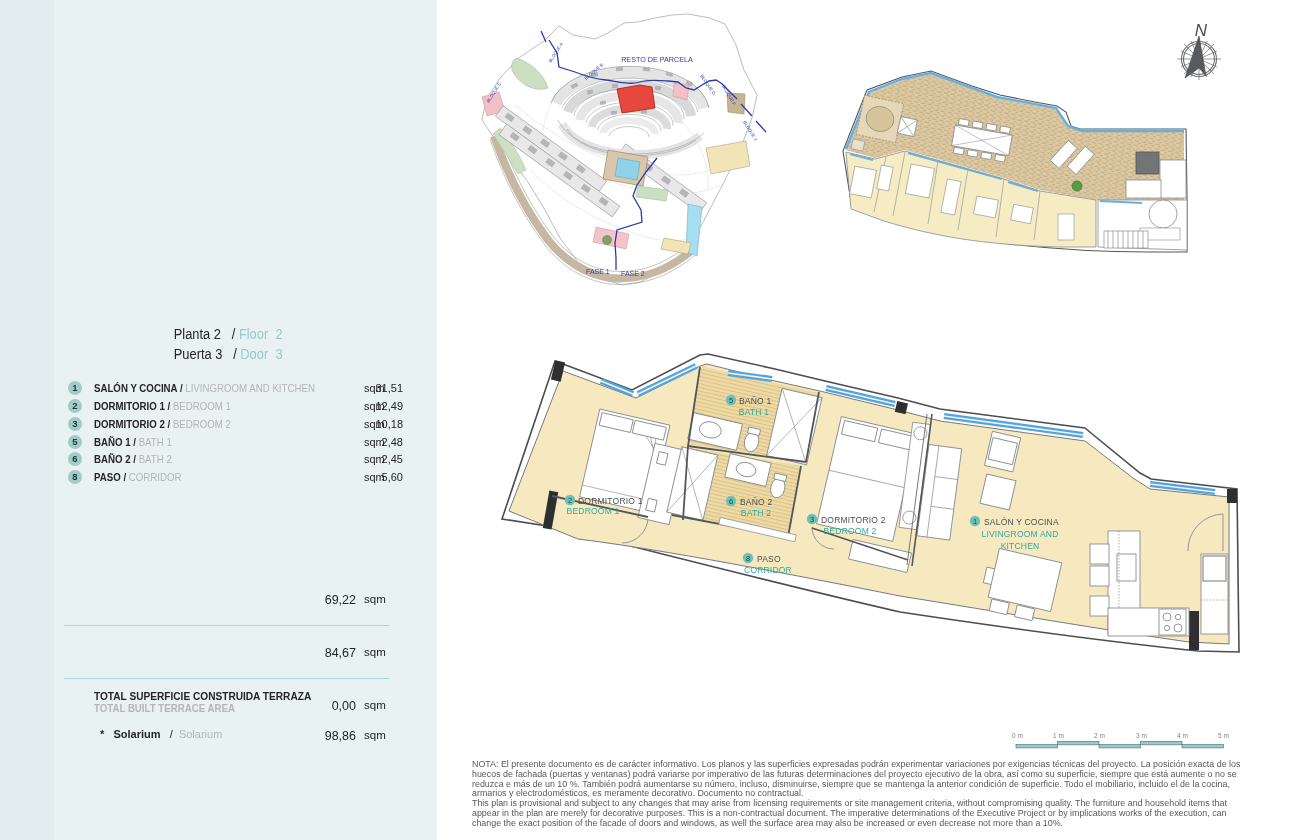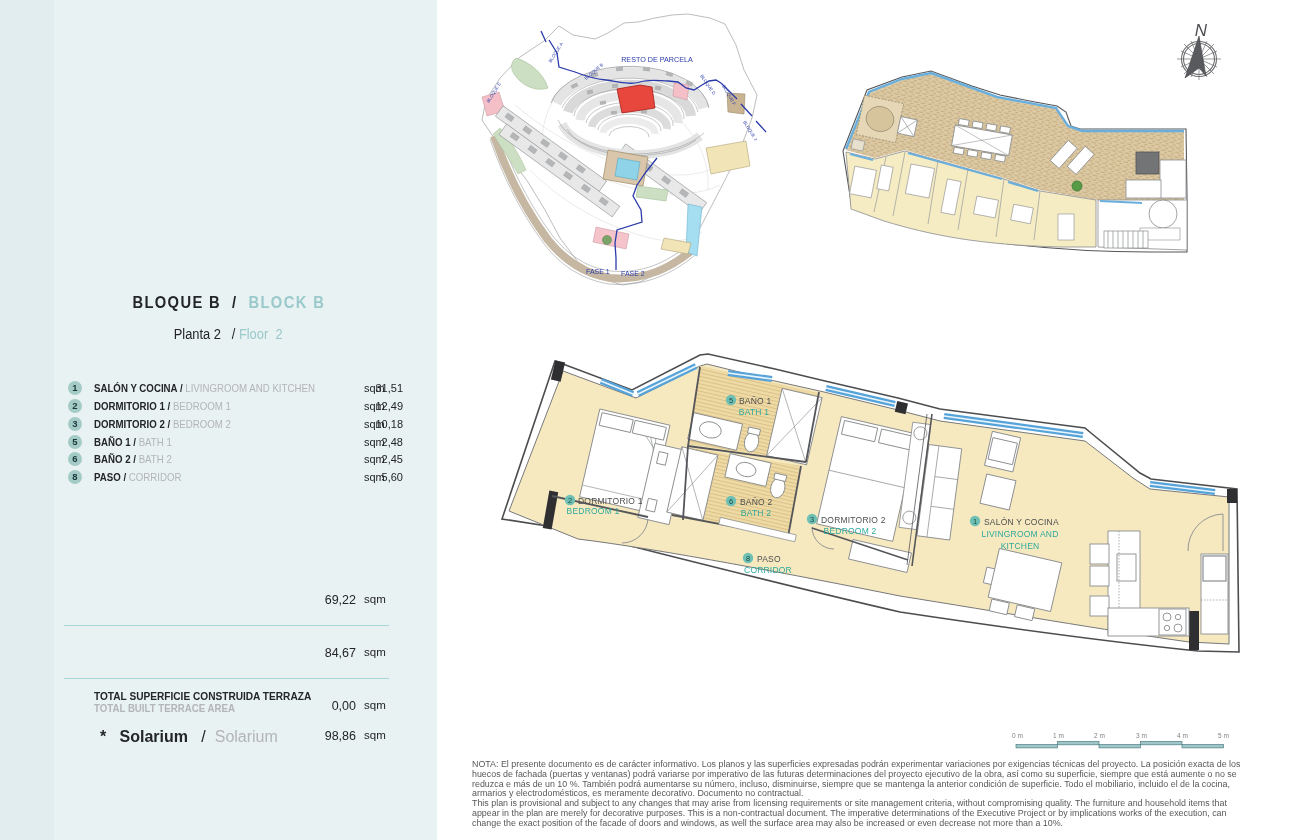--- a/index.html
+++ b/index.html
@@ -14,28 +14,28 @@
 </style>
 </head>
 <body>
 <div id="page">
 
 <div class="abs" style="left:0;top:0;width:437px;height:840px;background:#e8f2f2;"></div>
 
 <div class="abs" style="left:0;top:0;width:54px;height:840px;background:#e1edee;"></div>
 
 
-<div class="abs dark" style="left:10px;top:294px;width:437px;text-align:center;font-size:16px;font-weight:bold;letter-spacing:1.5px;">
-  <span class="condc">BLOQUE B&nbsp; / &nbsp;<span class="teal">BLOCK B</span></span>
-</div>
 
 <div class="abs dark" style="left:10px;top:326px;width:437px;text-align:center;font-size:14px;">
   <span class="condc">Planta 2&nbsp;&nbsp; / <span class="teal">Floor&nbsp; 2</span></span>
 </div>
 
+<div class="abs dark" style="left:10px;top:346px;width:437px;text-align:center;font-size:14px;">
+  <span class="condc">Puerta 3&nbsp;&nbsp; / <span class="teal">Door&nbsp; 3</span></span>
+</div>
 
 <style>
  .row{position:absolute;left:0;width:437px;height:18px;font-size:11px;}
  .row .num{position:absolute;left:68px;top:0px;width:14px;height:14px;border-radius:50%;
    background:#a5cbc6;color:#173a3e;font-weight:bold;font-size:9.5px;text-align:center;line-height:14px;}
  .row .nm{position:absolute;left:94px;top:1px;}
  .row .val{position:absolute;left:256px;top:1px;width:100px;text-align:right;color:#232528;margin-left:47px;}
  .row .unit{position:absolute;left:364px;top:1px;color:#232528;}
 </style>
 
@@ -100,21 +100,21 @@
 
 <div class="tdiv" style="top:678px;"></div>
 
 <div class="tt" style="top:690px;">
       <div class="l1"><span class="cond">TOTAL SUPERFICIE CONSTRUIDA TERRAZA</span></div>
  <div class="l2"><span class="cond">TOTAL BUILT TERRACE AREA</span></div>
     </div>
 <div class="tval" style="top:699px;">0,00</div>
     <div class="tunit" style="top:699px;">sqm</div>
 
-<div class="abs" style="left:100px;top:728px;font-size:16px;">
+<div class="abs" style="left:100px;top:728px;font-size:11px;">
  <b class="dark">*&nbsp;&nbsp; Solarium&nbsp;</b> <span class="dark">&nbsp;/</span> <span class="gray">&nbsp;Solarium</span></div>
 <div class="tval" style="top:729px;">98,86</div>
     <div class="tunit" style="top:729px;">sqm</div>
 
 <svg class="abs" style="left:455px;top:5px;" width="320" height="285" viewBox="455 5 320 285">
 
 <path d="M544,41 L559,26 L573,35 L595,39 L608,33 L624,23 L638,22 L655,18 L672,15 L688,14 L710,18 L725,24 L736,45 L744,70 L757,95 L752,118 L740,150 L725,180 L712,205 L700,228 L680,255 L660,272 L640,282 L622,285 L600,278 L578,262 L560,238 L545,210 L528,182 L510,158 L494,138 L482,120 L486,100 L500,78 L520,57 Z" fill="#ffffff" stroke="#ababad" stroke-width="0.8"></path>
 
 <g stroke="#d6d7d9" stroke-width="0.5" fill="none">
 <path d="M505,120 C540,150 580,175 640,190 C670,197 700,195 720,185"></path>

